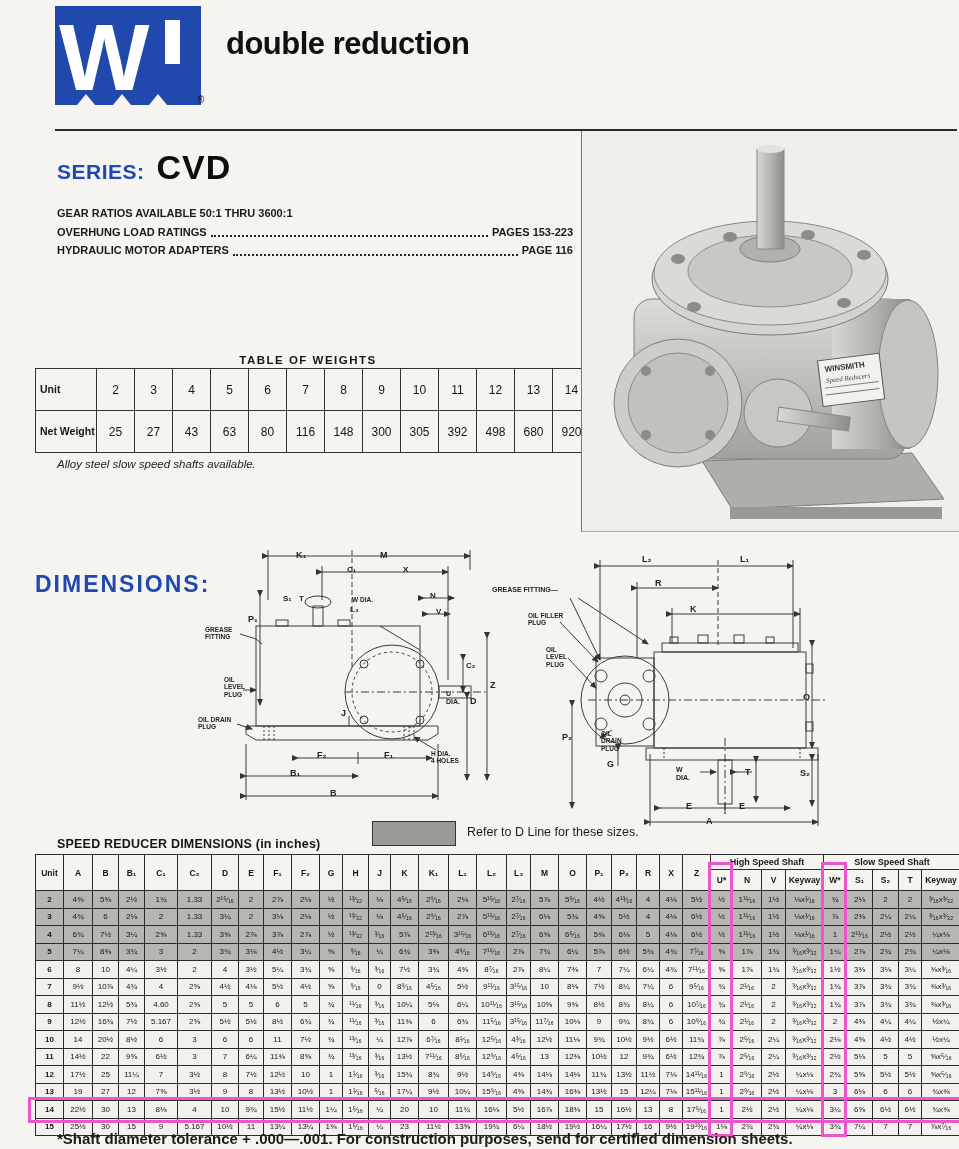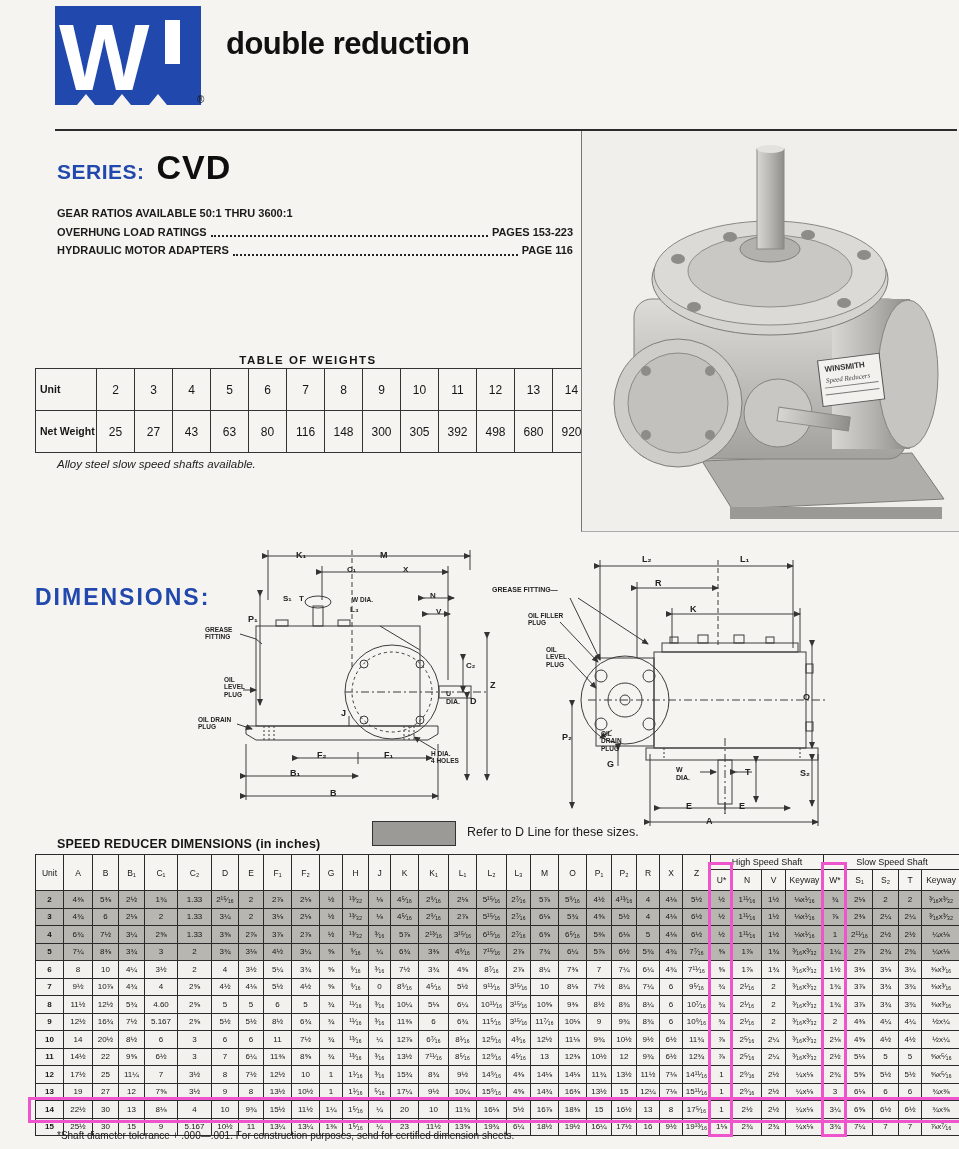--- a/index.html
+++ b/index.html
@@ -31,39 +31,39 @@
   #weights-title{left:35px;top:354px;width:546px;text-align:center;font-size:11.5px;font-weight:bold;letter-spacing:1.5px;}
   #weights-table{left:35px;top:368px;border-collapse:collapse;table-layout:fixed;}
   #weights-table td{border:1.4px solid #333;text-align:center;font-size:12px;height:39px;width:35px;background:#f6f4f0;}
   #weights-table td.wlabel{width:55px;text-align:left;font-weight:bold;font-size:10.5px;padding-left:4px;line-height:11px;}
   #weights-note{left:57px;top:458px;font-size:11.5px;font-style:italic;color:#222;}
 
   
   #photo{left:581px;top:131px;width:377px;height:400px;background:#f1efeb;border-left:1px solid #777;border-bottom:1px solid #aaa;}
 
   
-  #dims-heading{left:35px;top:584px;color:#2148ad;font-size:23px;font-weight:bold;letter-spacing:2px;}
+  #dims-heading{left:35px;top:571px;color:#2148ad;font-size:23px;font-weight:bold;letter-spacing:2px;}
   #drawings{left:0;top:540px;width:959px;height:298px;}
   #dims-svg{position:absolute;left:0;top:0;}
   .dlab{position:absolute;font-weight:bold;color:#222;white-space:pre-line;line-height:1.12;}
 
   
   #legend-swatch{left:372px;top:821px;width:82px;height:23px;background:#9b9a96;border:1.5px solid #333;}
   #legend-text{left:467px;top:825px;font-size:12.5px;color:#1c1c1c;}
   #reducer-title{left:57px;top:837px;font-size:12.5px;font-weight:bold;letter-spacing:.2px;}
   #reducer-wrap{left:35px;top:854px;width:924px;}
   #reducer-table{border-collapse:collapse;table-layout:fixed;width:924px;}
   #reducer-table th,#reducer-table td{border:1px solid #2a2a2a;text-align:center;padding:0;overflow:hidden;white-space:nowrap;}
-  #reducer-table th{font-size:8.5px;font-weight:normal;height:20px;background:#f6f4f0;}
+  #reducer-table th{font-size:8.5px;font-weight:bold;height:20px;background:#f6f4f0;}
   #reducer-table th.group{font-size:9px;height:14px;}
   #reducer-table td{font-size:8px;height:16.5px;background:#f3f1ed;}
   #reducer-table tr.shaded td{background:#b8b6b1;}
   #reducer-table td:first-child{font-weight:bold;}
   .pink-box{position:absolute;border:3px solid #ee55cc;pointer-events:none;}
-  #footnote{left:57px;top:1130px;font-size:10px;font-weight:normal;color:#1c1c1c;}
+  #footnote{left:57px;top:1130px;font-size:15px;font-weight:bold;color:#1c1c1c;}
 </style>
 </head>
 <body>
 
 <div class="abs" id="logo">
   <svg width="146" height="99" viewBox="0 0 146 99">
     <rect x="0" y="0" width="146" height="99" fill="#2148ad"></rect>
     <text x="4" y="84" font-family="Liberation Sans, sans-serif" font-weight="bold" font-size="94" fill="#ffffff" transform="scale(1.02,1)">W</text>
     <rect x="110" y="14" width="15" height="44" fill="#ffffff"></rect>
     <path d="M22,99 l9,-11 9,11 z" fill="#f6f4f0"></path>

